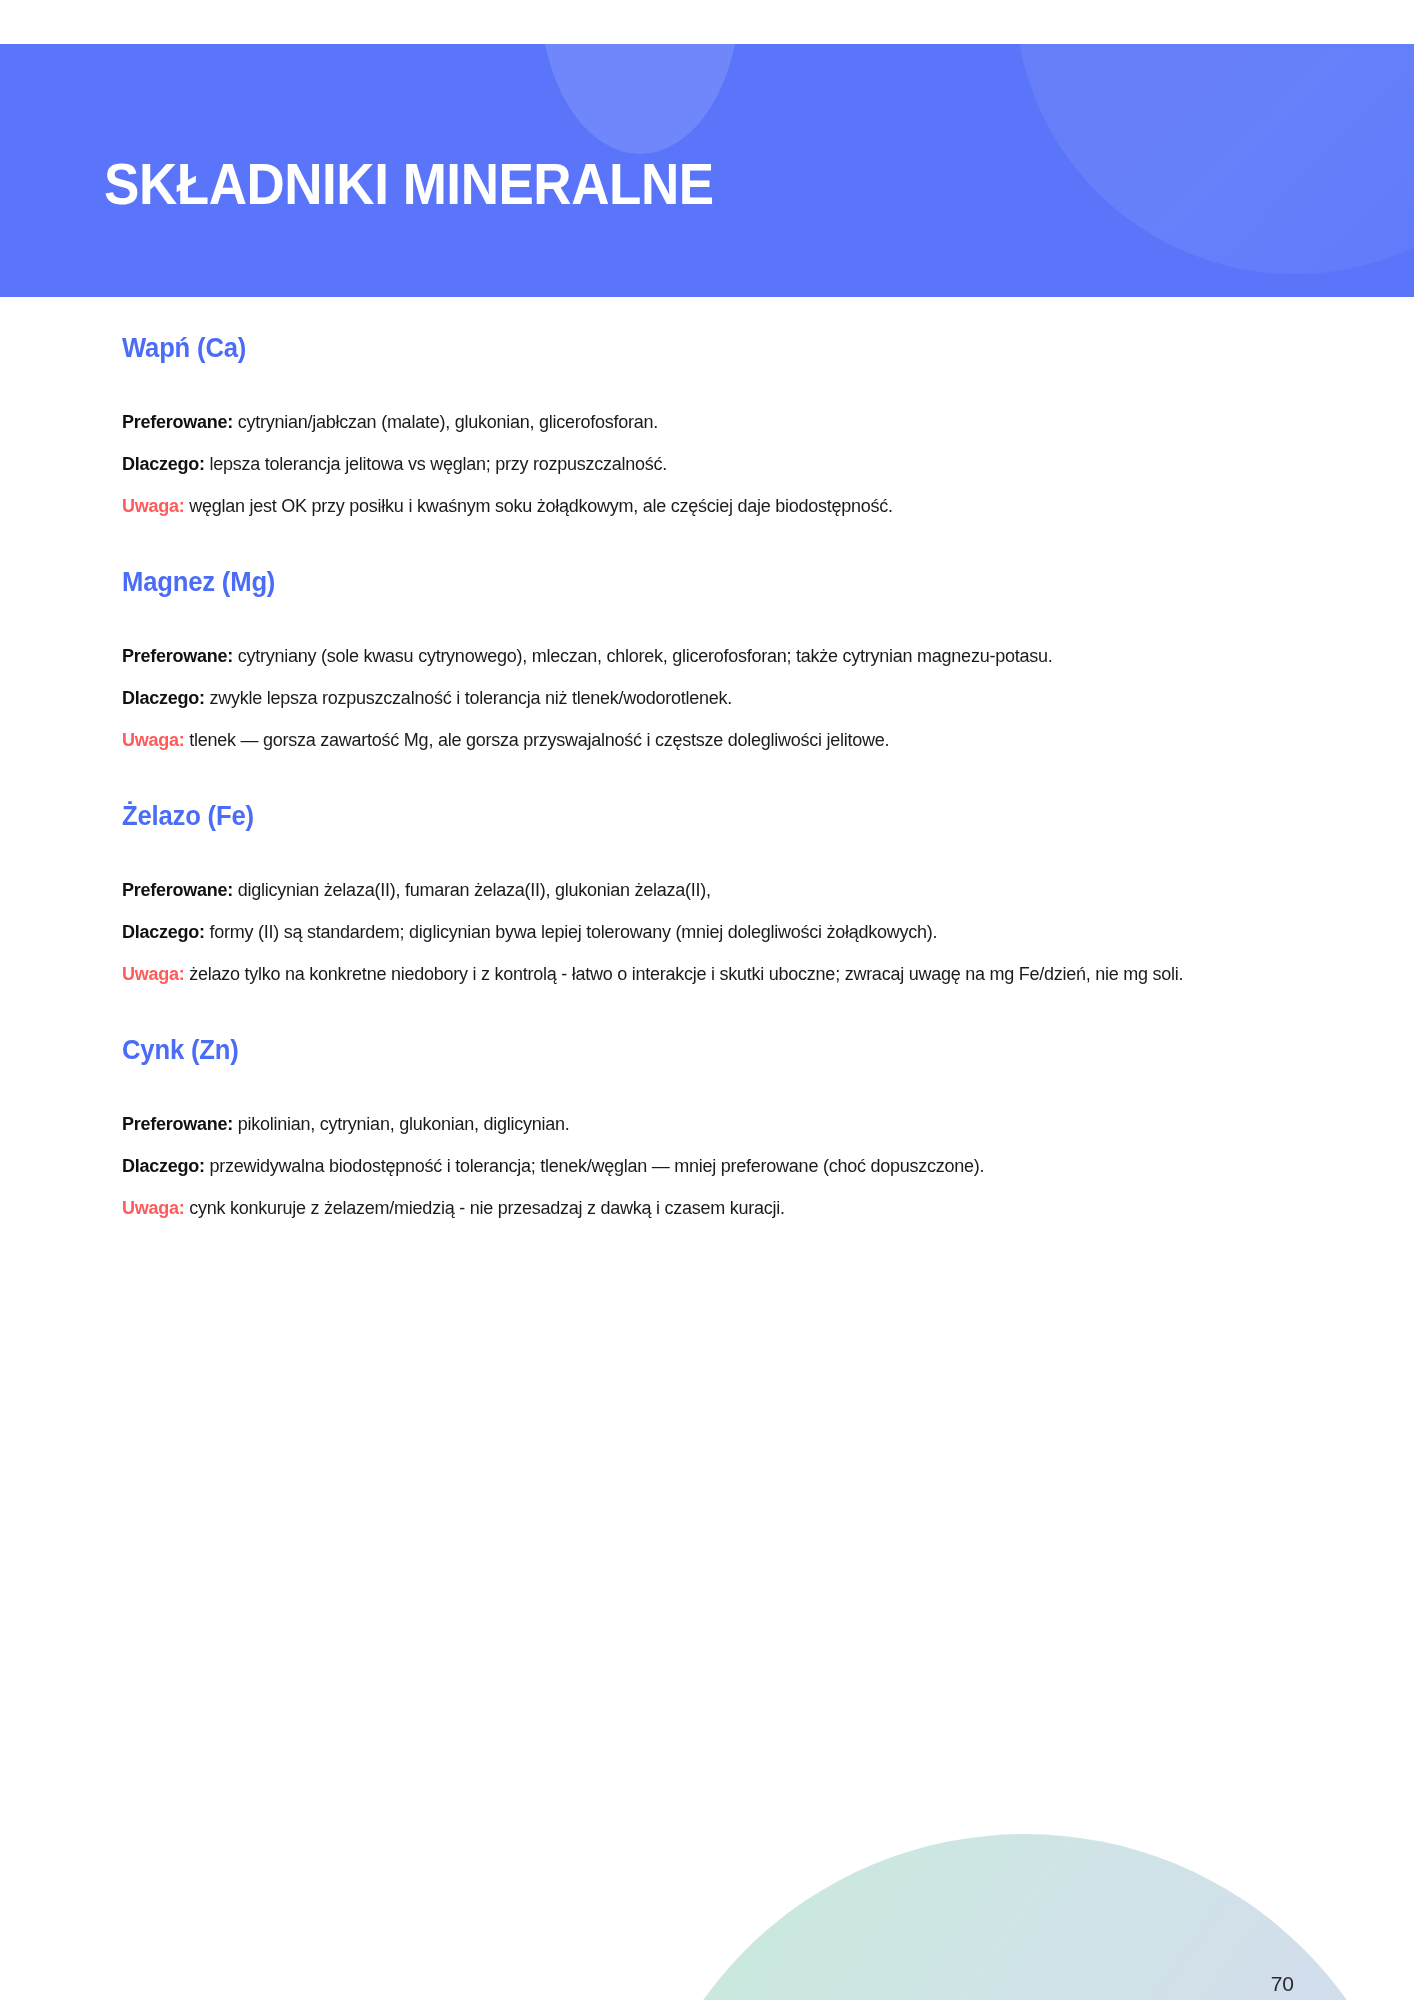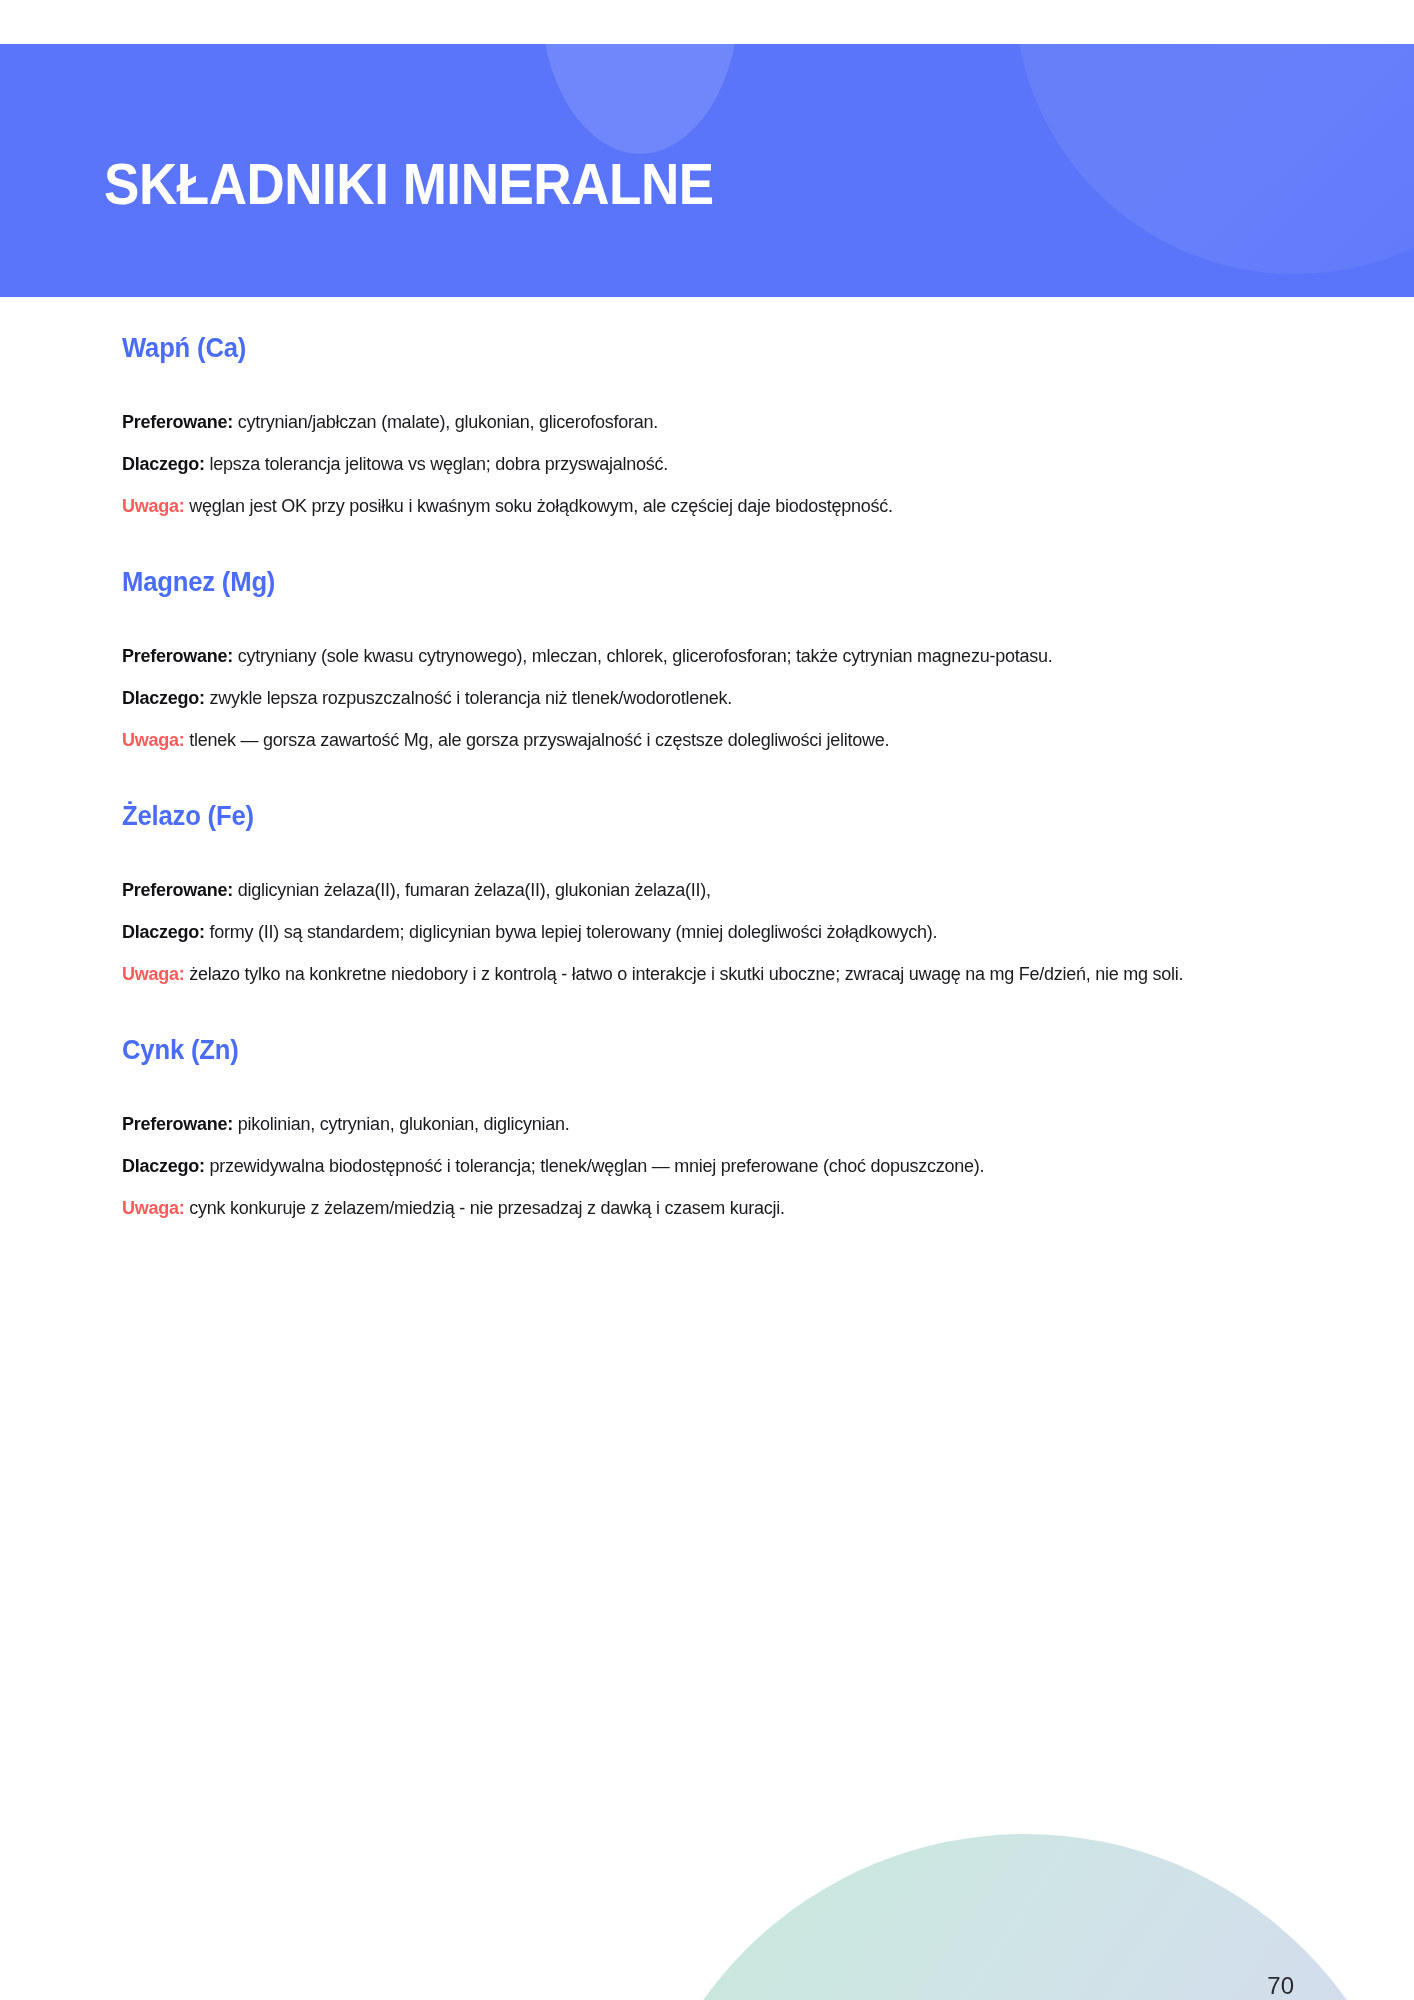--- a/index.html
+++ b/index.html
@@ -119,21 +119,21 @@
   
   .sp-head-1 { margin-top: 34px; }
   .sp-head   { margin-top: 38px; }
   .sp-body   { margin-top: 36px; }
 
   
   .page-number {
     position: absolute;
     right: 120px;
     top: 1928px;
-    font-size: 24px;
+    font-size: 21px;
     color: #2a2a30;
     z-index: 3;
   }
 </style>
 </head>
 <body>
 
 <div class="page">
 
   <div class="header">
@@ -145,21 +145,21 @@
   <div class="footer-deco"></div>
 
   <div class="content">
 
     <div class="section">
       <div class="section-heading sp-head-1">Wapń (Ca)</div>
       <div class="section-body sp-body">
         <span class="lbl-bold">Preferowane:</span>
         <span>cytrynian/jabłczan (malate), glukonian, glicerofosforan.</span><br>
         <span class="lbl-bold">Dlaczego:</span>
-        <span>lepsza tolerancja jelitowa vs węglan; dobra przyswajalność.</span><br>
+        <span>lepsza tolerancja jelitowa vs węglan; przy rozpuszczalność.</span><br>
         <span class="lbl-warn">Uwaga:</span>
         <span>węglan jest OK przy posiłku i kwaśnym soku żołądkowym, ale częściej daje biodostępność.</span>
       </div>
     </div>
 
     <div class="section">
       <div class="section-heading sp-head">Magnez (Mg)</div>
       <div class="section-body sp-body">
         <span class="lbl-bold">Preferowane:</span>
         <span>cytryniany (sole kwasu cytrynowego), mleczan, chlorek, glicerofosforan; także cytrynian magnezu-potasu.</span><br>

